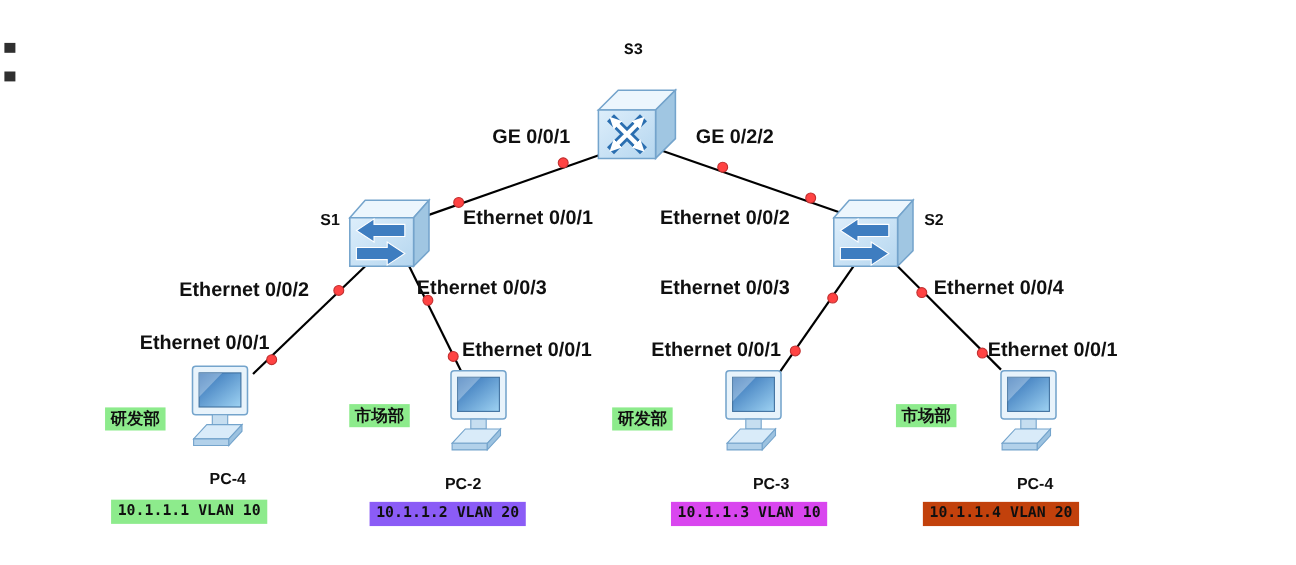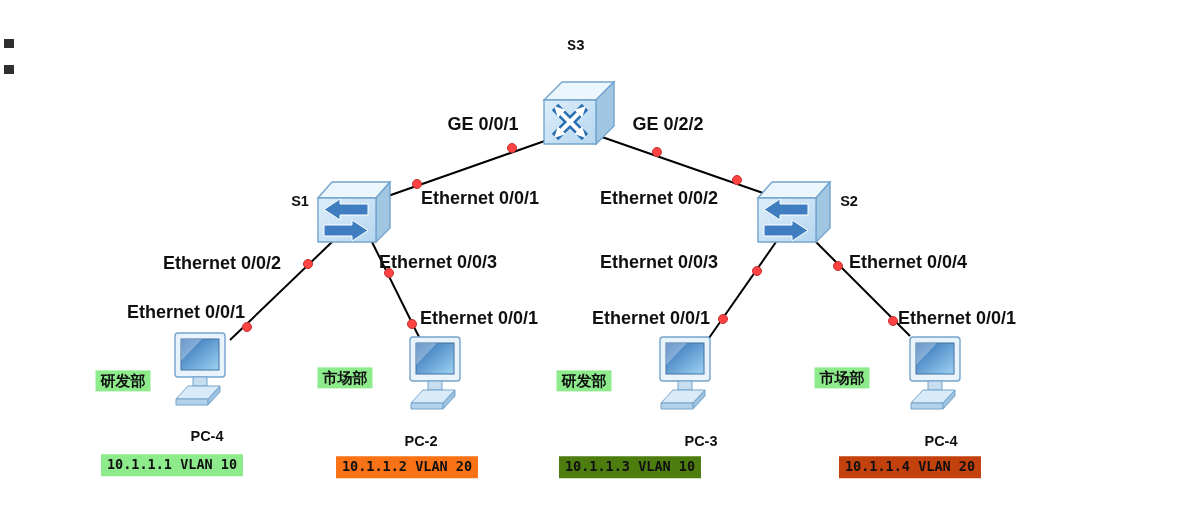--- a/index.html
+++ b/index.html
@@ -138,17 +138,17 @@
       <div class="lbl dev-lbl" style="left: 849px; top: 201px;">S2</div>
       <div class="lbl dev-lbl" style="left: 207px; top: 436px;">PC-4</div>
       <div class="lbl dev-lbl" style="left: 421px; top: 441px;">PC-2</div>
       <div class="lbl dev-lbl" style="left: 701px; top: 441px;">PC-3</div>
       <div class="lbl dev-lbl" style="left: 941px; top: 441px;">PC-4</div>
       <div class="lbl dept-lbl" style="background: rgb(141, 235, 140); left: 123px; top: 369px;">研发部</div>
       <div class="lbl dept-lbl" style="background: rgb(141, 235, 140); left: 345px; top: 366px;">市场部</div>
       <div class="lbl dept-lbl" style="background: rgb(141, 235, 140); left: 584px; top: 369px;">研发部</div>
       <div class="lbl dept-lbl" style="background: rgb(141, 235, 140); left: 842px; top: 366px;">市场部</div>
       <div class="lbl ip-lbl" style="background: rgb(141, 235, 140); left: 172px; top: 465px;">10.1.1.1 VLAN 10</div>
-      <div class="lbl ip-lbl" style="background: #f97316; left: 407px; top: 467px;">10.1.1.2 VLAN 20</div>
-      <div class="lbl ip-lbl" style="background: #4d7c0f; left: 630px; top: 467px; text-align: right;">10.1.1.3 VLAN 10</div>
+      <div class="lbl ip-lbl" style="background: #8b5cf6; left: 407px; top: 467px;">10.1.1.2 VLAN 20</div>
+      <div class="lbl ip-lbl" style="background: #d946ef; left: 681px; top: 467px; text-align: right;">10.1.1.3 VLAN 10</div>
       <div class="lbl ip-lbl" style="background: #c2410c; left: 910px; top: 467px;">10.1.1.4 VLAN 20</div>
     </div>
 </div>
 
 </body></html>

